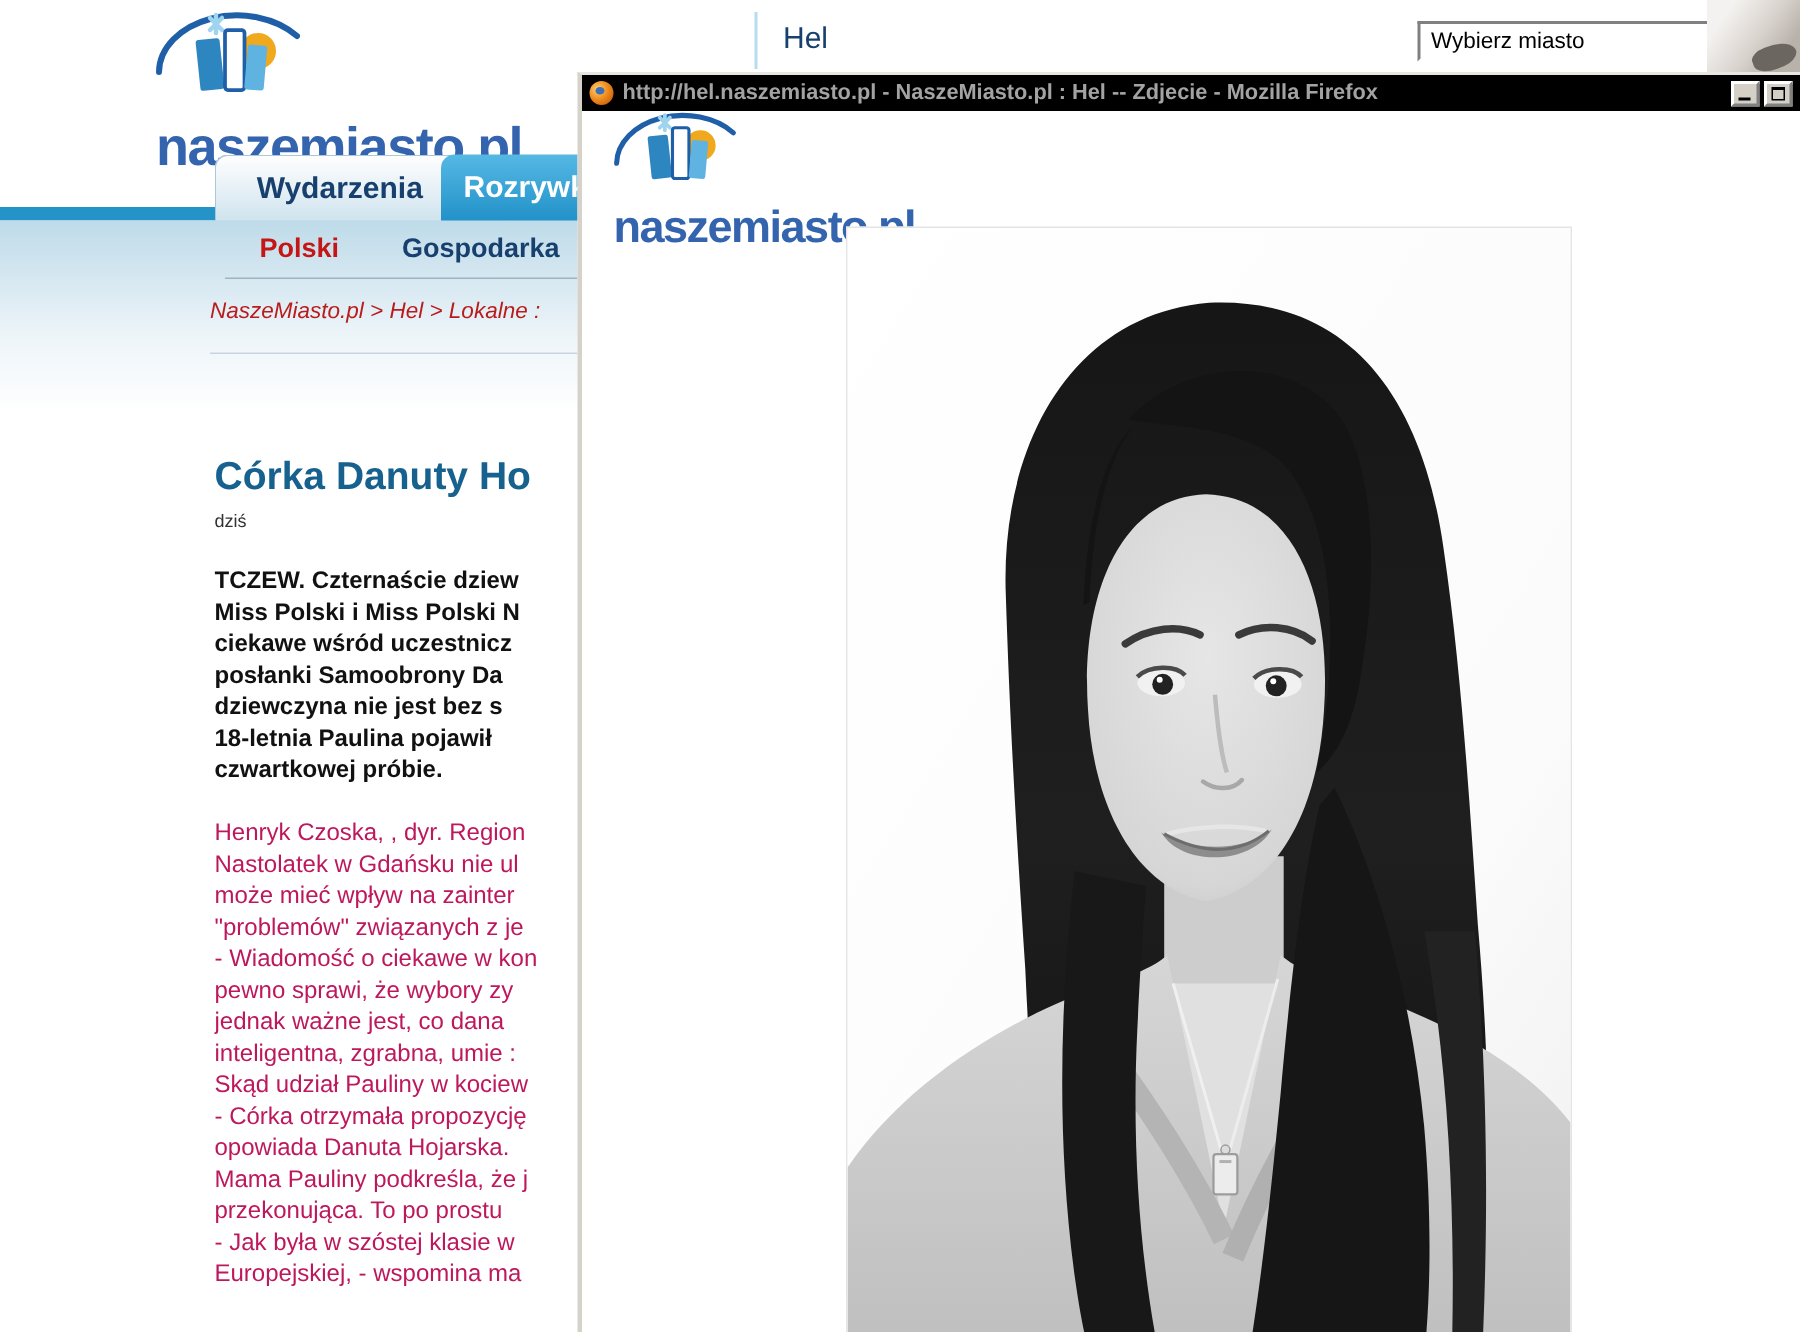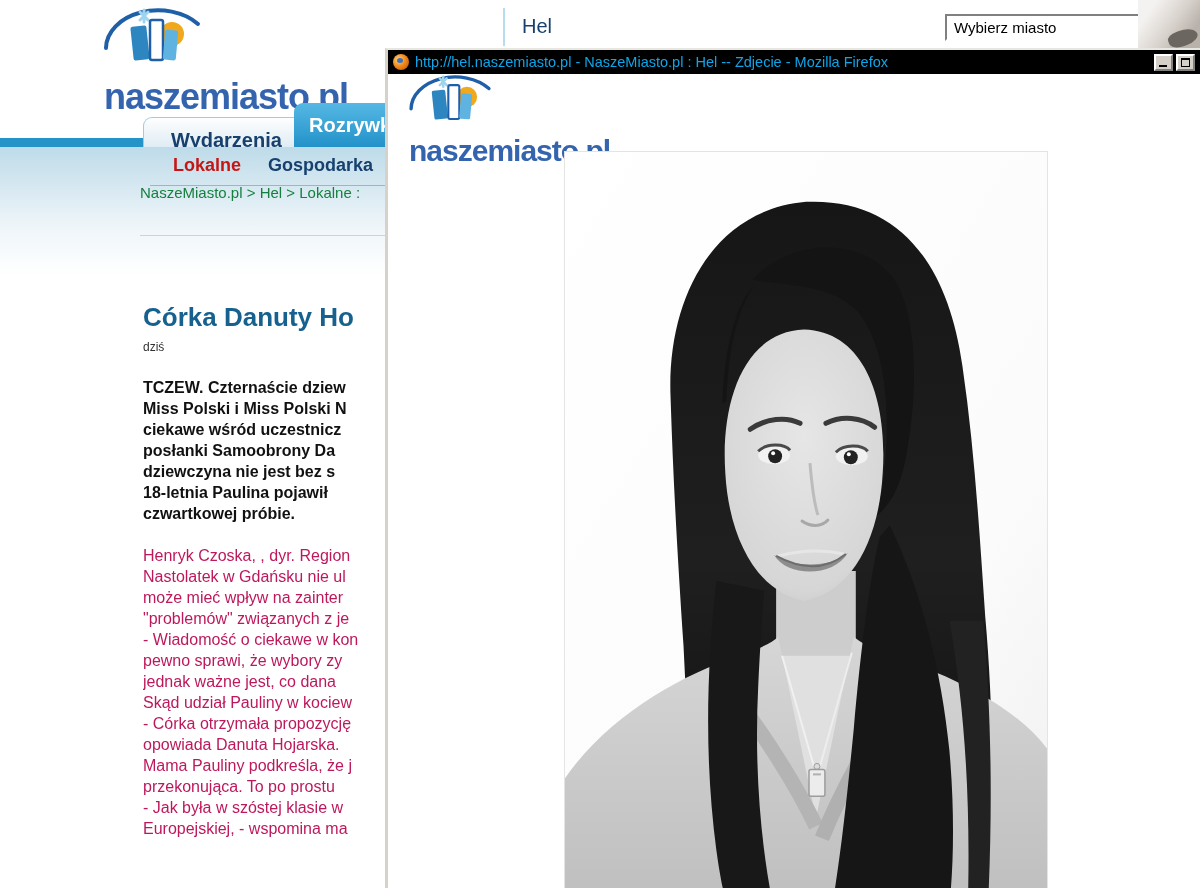--- a/index.html
+++ b/index.html
@@ -32,51 +32,51 @@
                  background:linear-gradient(125deg,#f4f2f0 20%,#d8d2cc 55%,#b9b2ab 80%);}
   #corner-fragment::after { content:""; position:absolute; right:2px; bottom:2px; width:30px;
                  height:16px; background:#6b6660; transform:rotate(-20deg); border-radius:40% 60% 50% 50%; }
 
   #blue-bar { left:0; top:138px; width:1200px; height:9px; background:#2493c8; }
 
   .tab { position:absolute; top:103px; height:45px; border-radius:9px 9px 0 0;
          font-size:20px; font-weight:bold; display:flex; align-items:center;
          justify-content:center; cursor:pointer; }
   #tab-wydarzenia { left:143px; width:167px; color:#17406e;
-         background:linear-gradient(#fefefe,#cfe3ee); border:1px solid #a9c8dc; border-bottom:none;margin-top:14px; }
+         background:linear-gradient(#fefefe,#cfe3ee); border:1px solid #a9c8dc; border-bottom:none; }
   #tab-rozrywka { left:294px; width:120px; color:#fff; justify-content:flex-start;
          padding-left:15px; background:linear-gradient(#55b8e4,#2191c8); }
 
   #subnav-band { left:0; top:147px; width:1200px; height:143px;
          background:linear-gradient(#bedbe9,#eef5f9 55%,#fff 90%); }
   .subnav-link { position:absolute; top:155px; font-size:18px; font-weight:bold; cursor:pointer; }
   #subnav-lokalne { left:173px; color:#c51616; }
   #subnav-gospodarka { left:268px; color:#17406e; }
   #sep1 { left:150px; top:185px; width:235px; height:1px; background:#9fb4c2; }
-  #breadcrumb { left:140px; top:184px; font-size:15px; color:#15803d; cursor:pointer; }
+  #breadcrumb { left:140px; top:199px; font-size:15px; color:#b91c1c; cursor:pointer;font-style:italic; }
   #sep2 { left:140px; top:235px; width:245px; height:1px; background:#c9d5dc; }
 
   #article { left:143px; top:302px; width:242px; overflow:hidden; }
   #article h1 { font-size:26px; font-weight:bold; color:#17618f; white-space:nowrap; }
   #article .date { font-size:12px; color:#333; margin-top:7px; }
   #article .lead { margin-top:23px; font-size:16px; font-weight:bold; color:#111; }
   #article .bodytext { margin-top:21px; font-size:16px; color:#be185d; }
   .txt-line { white-space:nowrap; line-height:21px; }
 
   
   #popup { left:385px; top:48px; width:815px; height:840px; background:#fff;
            border-left:3px solid #d6d2ca; border-top:2px solid #e8e6e0; overflow:hidden; }
   #popup-titlebar { position:absolute; left:0; top:0; width:100%; height:24px; background:#000;
            display:flex; align-items:center; padding:0 5px; cursor:move; }
   #ff-icon { width:16px; height:16px; border-radius:50%; flex:0 0 16px;
            background:radial-gradient(circle at 35% 35%, #ffd27a 0%, #f08c1e 45%, #b84d00 100%);
            position:relative; }
   #ff-icon::after { content:""; position:absolute; left:4px; top:4px; width:6px; height:5px;
            border-radius:50%; background:#3f6fb5; }
-  #popup-title { color:#0ea5e9; font-size:14.5px; font-weight:normal; margin-left:6px; flex:1;
+  #popup-title { color:#a3a3a3; font-size:14.5px; font-weight:bold; margin-left:6px; flex:1;
            white-space:nowrap; overflow:hidden; }
   .win-btn { width:19px; height:17px; background:#d4d0c8; border:2px solid;
            border-color:#fff #808080 #808080 #fff; margin-left:3px; position:relative; cursor:pointer; }
   #btn-minimize .glyph { position:absolute; left:3px; bottom:2px; width:8px; height:2px; background:#000; }
   #btn-maximize .glyph { position:absolute; left:3px; top:2px; width:9px; height:9px;
            border:1px solid #000; border-top:2px solid #000; }
 
   #popup-logo { left:18px; top:21px; }
   #popup-logo .nm-logo-text { font-size:30px; margin-left:3px; margin-top:7px; }
 
@@ -117,21 +117,21 @@
     </span>
   </div>
 
   <div id="corner-fragment" class="abs"></div>
 
   <div id="blue-bar" class="abs"></div>
   <div id="tab-wydarzenia" class="tab">Wydarzenia</div>
   <div id="tab-rozrywka" class="tab">Rozrywka</div>
 
   <div id="subnav-band" class="abs"></div>
-  <div id="subnav-lokalne" class="subnav-link">Lokalne</div>
+  <div id="subnav-lokalne" class="subnav-link">Polski</div>
   <div id="subnav-gospodarka" class="subnav-link">Gospodarka</div>
   <div id="sep1" class="abs"></div>
   <div id="breadcrumb" class="abs">NaszeMiasto.pl &gt; Hel &gt; Lokalne :</div>
   <div id="sep2" class="abs"></div>
 
   <div id="article" class="abs">
     <h1>Córka Danuty Ho</h1>
     <div class="date">dziś</div>
     <div class="lead">
         <div class="txt-line">TCZEW. Czternaście dziew</div>
@@ -143,20 +143,21 @@
         <div class="txt-line">czwartkowej próbie.</div>
       </div>
     <div class="bodytext">
         <div class="txt-line">Henryk Czoska, , dyr. Region</div>
         <div class="txt-line">Nastolatek w Gdańsku nie ul</div>
         <div class="txt-line">może mieć wpływ na zainter</div>
         <div class="txt-line">"problemów" związanych z je</div>
         <div class="txt-line">- Wiadomość o ciekawe w kon</div>
         <div class="txt-line">pewno sprawi, że wybory zy</div>
         <div class="txt-line">jednak ważne jest, co dana</div>
+        <div class="txt-line">inteligentna, zgrabna, umie :</div>
         <div class="txt-line">Skąd udział Pauliny w kociew</div>
         <div class="txt-line">- Córka otrzymała propozycję</div>
         <div class="txt-line">opowiada Danuta Hojarska.</div>
         <div class="txt-line">Mama Pauliny podkreśla, że j</div>
         <div class="txt-line">przekonująca. To po prostu</div>
         <div class="txt-line">- Jak była w szóstej klasie w</div>
         <div class="txt-line">Europejskiej, - wspomina ma</div>
       </div>
   </div>
 </div>

